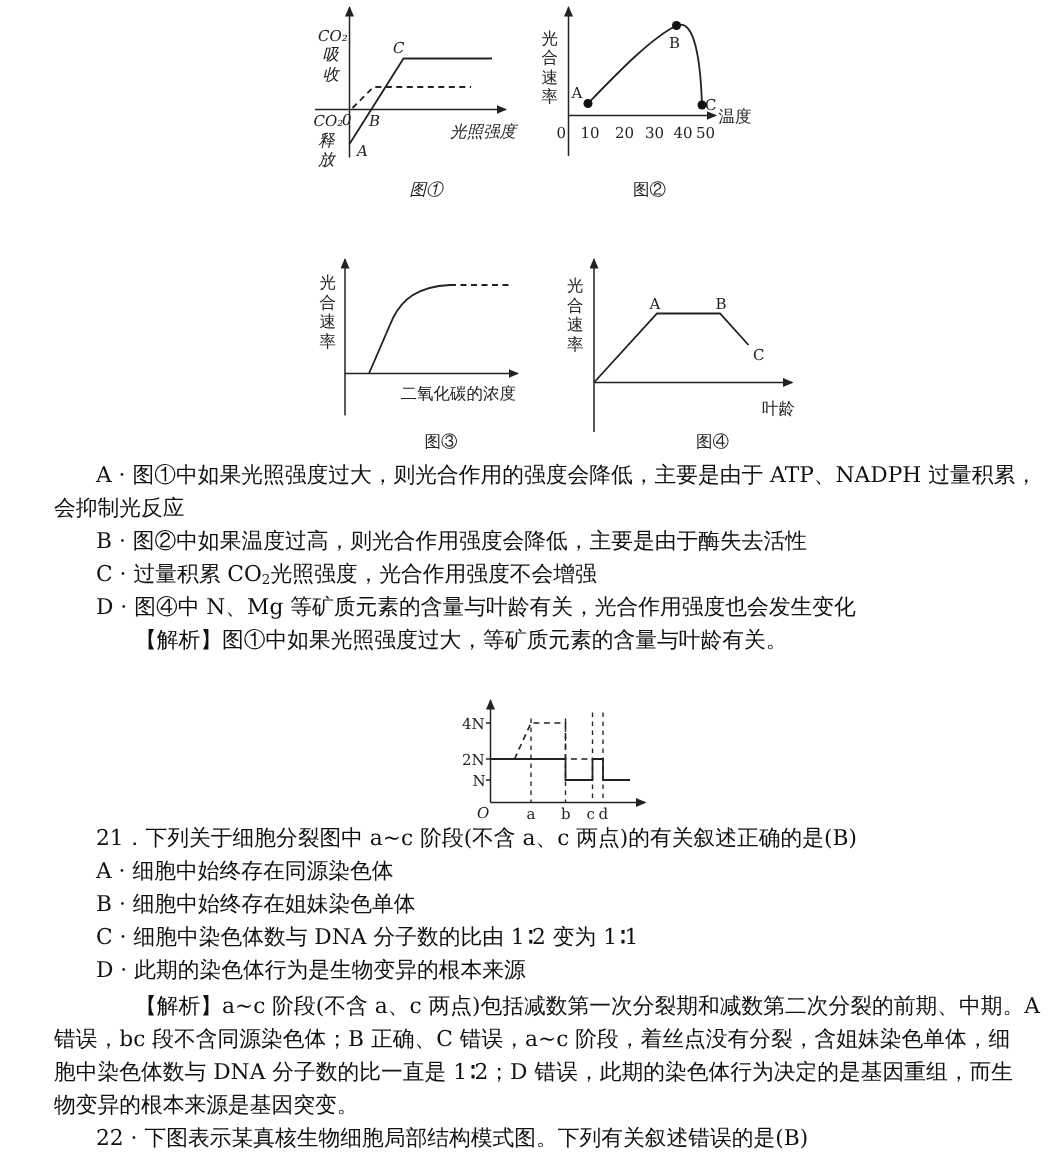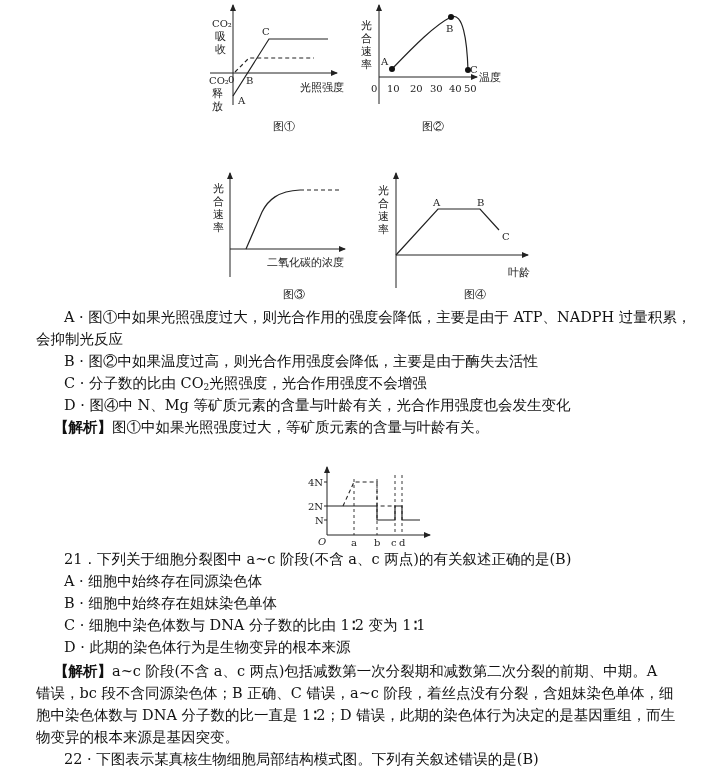--- a/index.html
+++ b/index.html
@@ -4,27 +4,27 @@
 <style>
   html, body { margin:0; padding:0; background:#ffffff; }
   body { width:704px; height:775px; position:relative; overflow:hidden;
          font-family:"DejaVu Serif","Liberation Serif",serif; color:#111; }
   .fig { position:absolute; }
   .fig svg { display:block; overflow:visible; }
   svg text { font-family:"DejaVu Serif","Liberation Serif",serif; fill:#222; }
   .line { position:absolute; left:0; width:704px; font-size:14.5px; line-height:22px; white-space:nowrap; }
   .ind { padding-left:64px; }
   .nind { padding-left:36px; }
-  .ana-tag { font-weight:bold; }
+  .ana-tag { font-weight:normal;margin-left:36px; }
   sub { font-size:9px; vertical-align:-2px; }
 </style>
 </head>
 <body>
 
-<div class="fig" style="left:200px;top:0px;">
+<div class="fig" style="left:200px;top:0px;font-style:italic;">
   <svg width="160" height="140">
     <defs>
         <marker id="arr" markerWidth="8" markerHeight="8" refX="6" refY="3" orient="auto">
           <path d="M0,0 L7,3 L0,6 Z" fill="#222"></path>
         </marker>
       </defs>
     <line x1="33" y1="105" x2="33" y2="5" stroke="#222" stroke-width="1" marker-end="url(#arr)"></line>
     <line x1="10" y1="73" x2="137" y2="73" stroke="#222" stroke-width="1" marker-end="url(#arr)"></line>
     <polyline points="33,96 69,39 128,39" fill="none" stroke="#222" stroke-width="1.2"></polyline>
     <polyline points="35,72 49,58 114,58" fill="none" stroke="#222" stroke-width="1.2" stroke-dasharray="4,3"></polyline>
@@ -97,21 +97,21 @@
     <text x="13" y="50" font-size="11">速</text>
     <text x="13" y="63" font-size="11">率</text>
     <text x="143" y="106" font-size="11">叶龄</text>
     <text x="99" y="128" font-size="11">图④</text>
   </svg>
 </div>
 
 <div class="line ind" style="top:306px;">A · 图①中如果光照强度过大，则光合作用的强度会降低，主要是由于 ATP、NADPH 过量积累，</div>
 <div class="line nind" style="top:328px;">会抑制光反应</div>
 <div class="line ind" style="top:350px;">B · 图②中如果温度过高，则光合作用强度会降低，主要是由于酶失去活性</div>
-<div class="line ind" style="top:372px;"><span>C · 分子数的比由 CO</span><sub>2</sub><span>光照强度，光合作用强度不会增强</span></div>
+<div class="line ind" style="top:372px;"><span>C · 过量积累 CO</span><sub>2</sub><span>光照强度，光合作用强度不会增强</span></div>
 <div class="line ind" style="top:394px;">D · 图④中 N、Mg 等矿质元素的含量与叶龄有关，光合作用强度也会发生变化</div>
 <div class="line" style="top:416px;padding-left:54px;"><span class="ana-tag">【解析】</span><span>图①中如果光照强度过大，等矿质元素的含量与叶龄有关。</span></div>
 
 <div class="fig" style="left:290px;top:465px;">
   <svg width="145" height="85">
     <line x1="37" y1="70" x2="37" y2="2" stroke="#222" stroke-width="1" marker-end="url(#arr)"></line>
     <line x1="37" y1="70" x2="140" y2="70" stroke="#222" stroke-width="1" marker-end="url(#arr)"></line>
     <line x1="34" y1="17" x2="37" y2="17" stroke="#222"></line>
     <line x1="34" y1="41" x2="37" y2="41" stroke="#222"></line>
     <line x1="34" y1="55" x2="37" y2="55" stroke="#222"></line>

